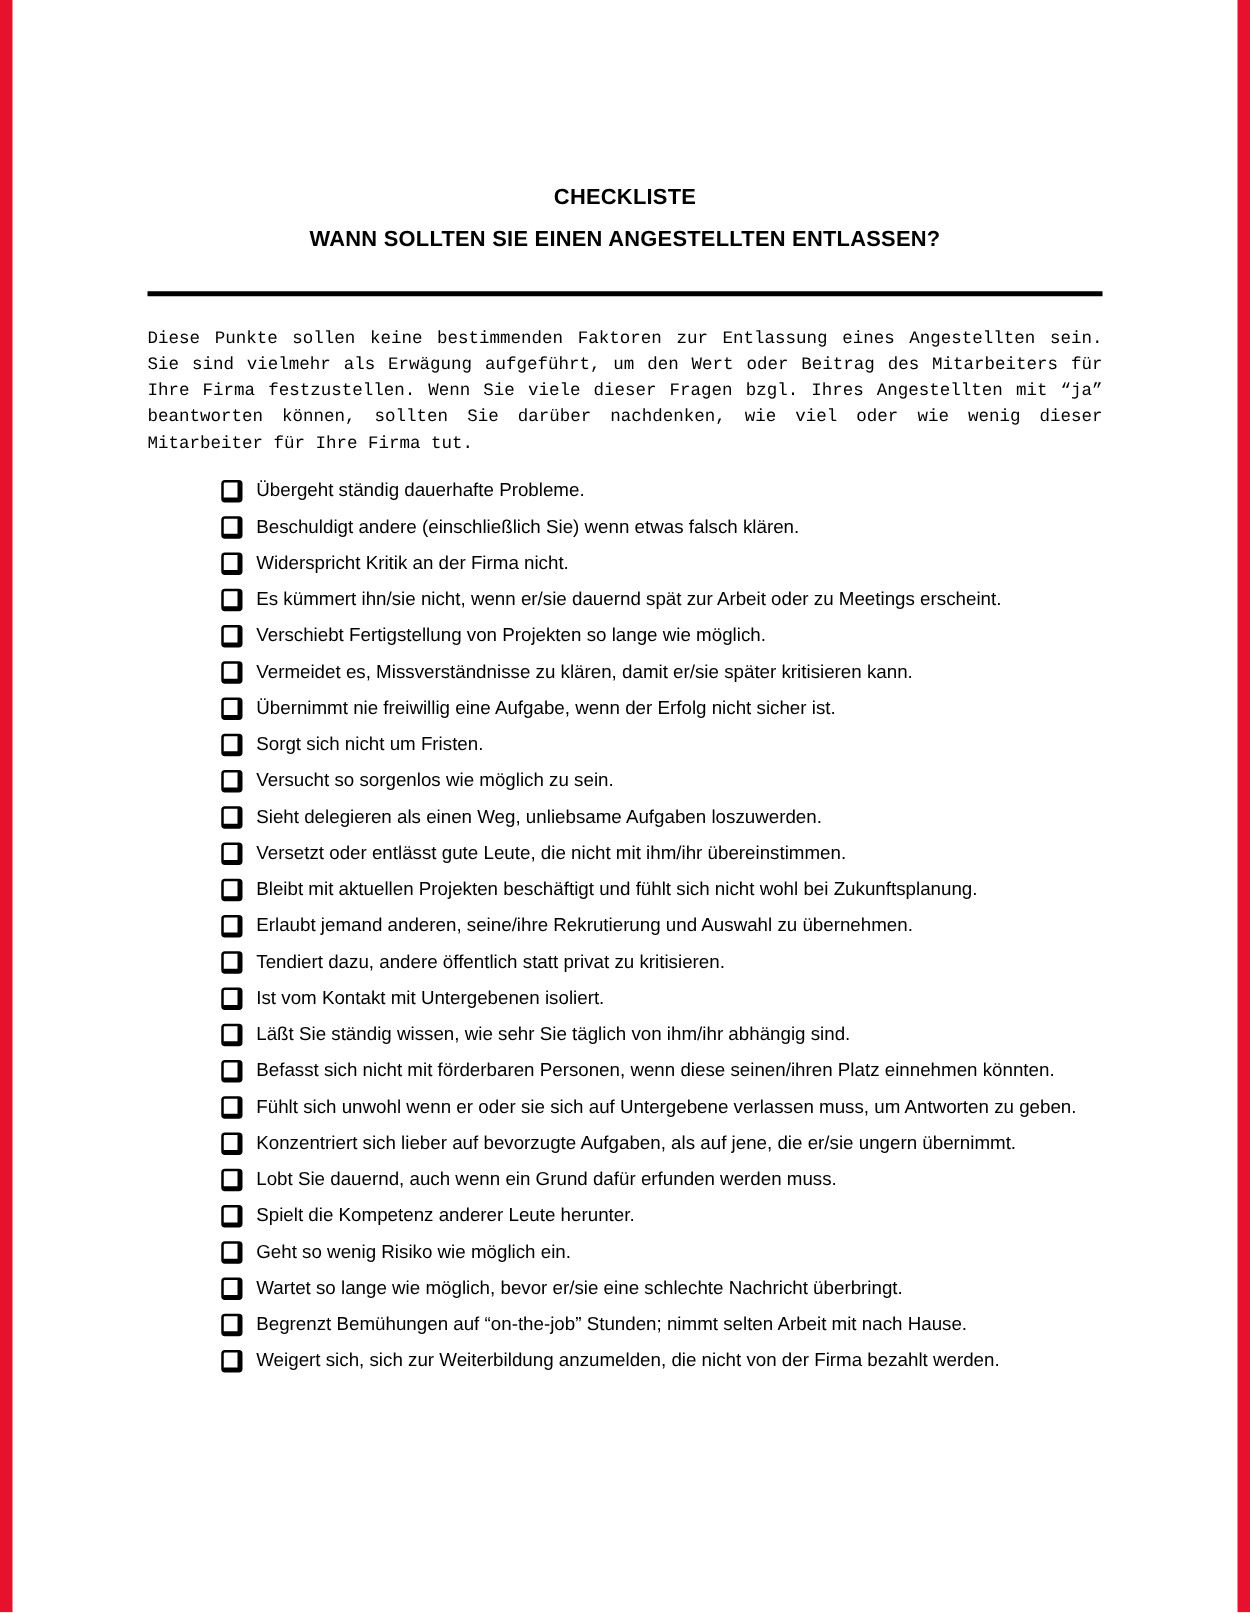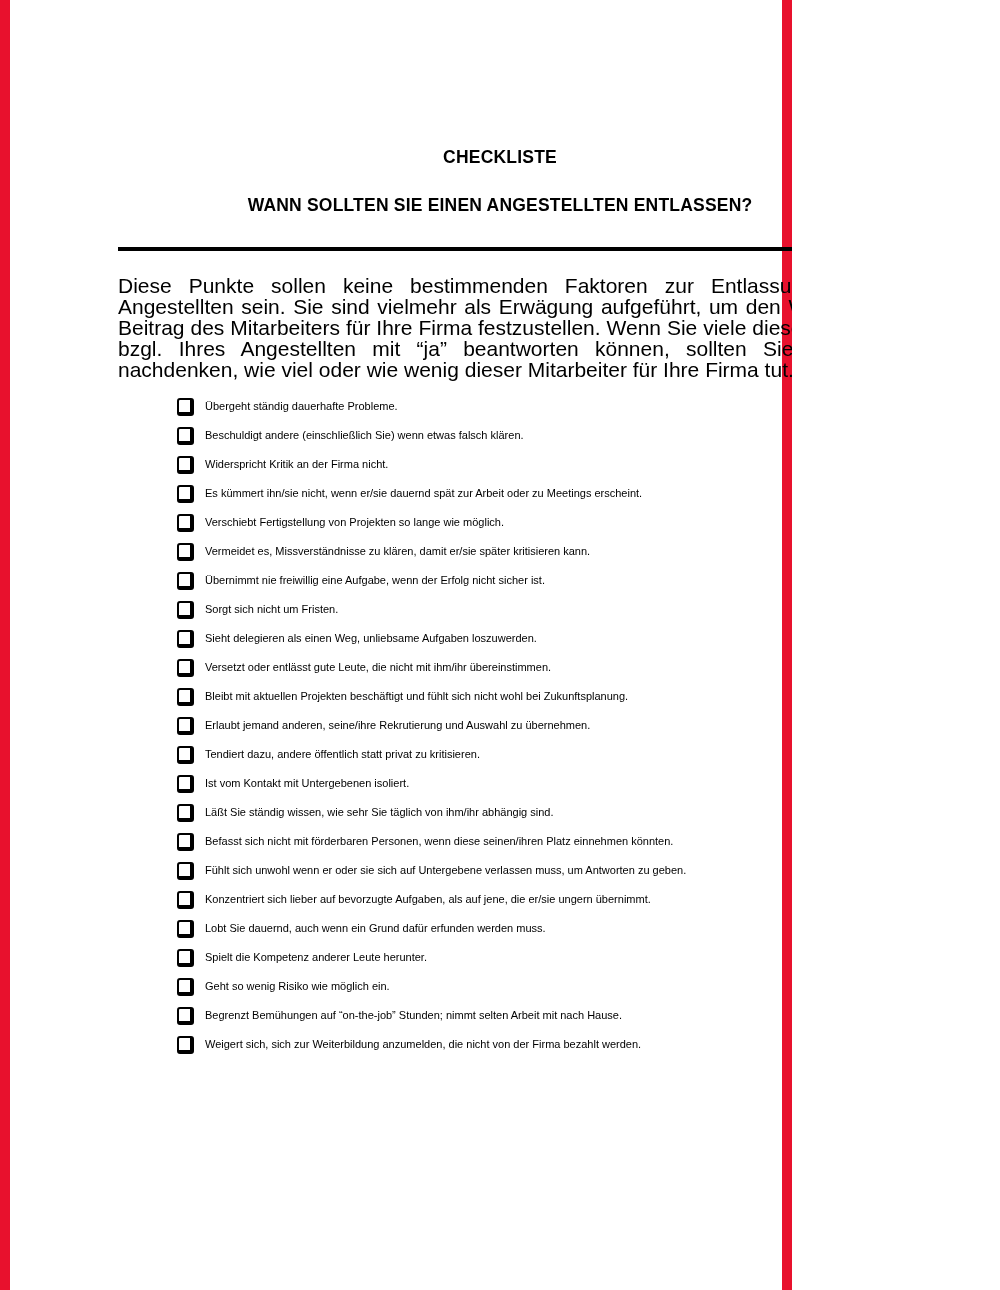--- a/index.html
+++ b/index.html
@@ -2,21 +2,21 @@
 <html><head>
 <meta charset="utf-8">
 <style>
   html, body {
     margin: 0;
     padding: 0;
     background: #ffffff;
   }
   .page {
     position: relative;
-    width: 792px;
+    width: 1000px;
     height: 1290px;
     background: #ffffff;
     overflow: hidden;
     font-family: "Liberation Sans", "DejaVu Sans", sans-serif;
     color: #000000;
   }
   .red-bar {
     position: absolute;
     top: 0;
     bottom: 0;
@@ -33,47 +33,48 @@
     width: 764px;
   }
   .doc-title, .doc-subtitle {
     margin: 0;
     text-align: center;
     font-size: 17.5px;
     font-weight: bold;
     line-height: 22px;
     letter-spacing: 0.2px;
   }
-  .doc-subtitle { margin-top: 26px; }
+  .doc-subtitle { margin-top: 12px; }
 
   .title-divider {
     height: 4px;
     background: #000000;
     border: none;
     margin: 31px 0 0 0;
     width: 100%;
   }
 
   .intro {
     margin: 24px 0 0 0;
-    font-size: 21px;
+    font-size: 14px;
     line-height: 21px;
     text-align: justify;
+    font-family: Liberation Mono, monospace;
   }
 
   .checklist {
     list-style: none;
     margin: 16px 0 0 59px;
     padding: 0;
     width: 705px;
   }
   .checklist li {
     display: flex;
     align-items: flex-start;
-    font-size: 11px;
+    font-size: 15px;
     line-height: 21.5px;
     margin-bottom: 7.5px;
   }
   .checkbox {
     flex: 0 0 auto;
     width: 11px;
     height: 12px;
     border: 2px solid #000000;
     border-right-width: 4px;
     border-bottom-width: 4px;
@@ -127,20 +128,24 @@
         <li>
           <span class="checkbox"></span>
           <span class="item-text">Übernimmt nie freiwillig eine Aufgabe, wenn der Erfolg nicht sicher ist.</span>
         </li>
         <li>
           <span class="checkbox"></span>
           <span class="item-text">Sorgt sich nicht um Fristen.</span>
         </li>
         <li>
           <span class="checkbox"></span>
+          <span class="item-text">Versucht so sorgenlos wie möglich zu sein.</span>
+        </li>
+        <li>
+          <span class="checkbox"></span>
           <span class="item-text">Sieht delegieren als einen Weg, unliebsame Aufgaben loszuwerden.</span>
         </li>
         <li>
           <span class="checkbox"></span>
           <span class="item-text">Versetzt oder entlässt gute Leute, die nicht mit ihm/ihr übereinstimmen.</span>
         </li>
         <li>
           <span class="checkbox"></span>
           <span class="item-text">Bleibt mit aktuellen Projekten beschäftigt und fühlt sich nicht wohl bei Zukunftsplanung.</span>
         </li>
@@ -176,20 +181,24 @@
           <span class="checkbox"></span>
           <span class="item-text">Lobt Sie dauernd, auch wenn ein Grund dafür erfunden werden muss.</span>
         </li>
         <li>
           <span class="checkbox"></span>
           <span class="item-text">Spielt die Kompetenz anderer Leute herunter.</span>
         </li>
         <li>
           <span class="checkbox"></span>
           <span class="item-text">Geht so wenig Risiko wie möglich ein.</span>
+        </li>
+        <li>
+          <span class="checkbox"></span>
+          <span class="item-text">Wartet so lange wie möglich, bevor er/sie eine schlechte Nachricht überbringt.</span>
         </li>
         <li>
           <span class="checkbox"></span>
           <span class="item-text">Begrenzt Bemühungen auf “on-the-job” Stunden; nimmt selten Arbeit mit nach Hause.</span>
         </li>
         <li>
           <span class="checkbox"></span>
           <span class="item-text">Weigert sich, sich zur Weiterbildung anzumelden, die nicht von der Firma bezahlt werden.</span>
         </li>
       </ul>

